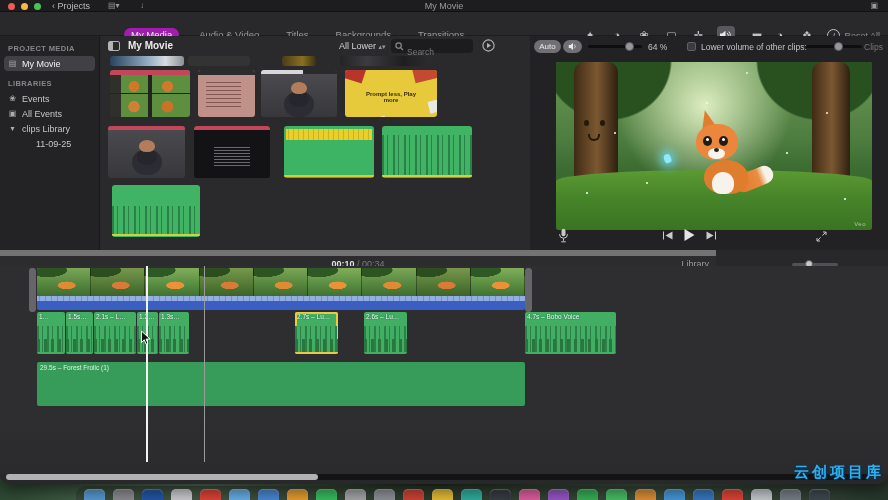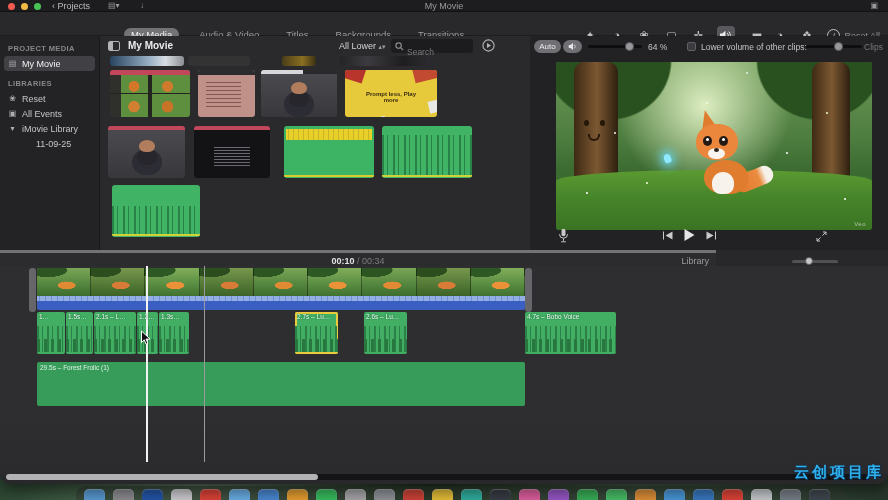--- a/index.html
+++ b/index.html
@@ -18,21 +18,21 @@
   .titlebar{position:absolute;left:0;top:0;width:888px;height:12px;background:#1d1d1f;border-bottom:1px solid #111}
   .lights{position:absolute;left:8px;top:3px;display:flex;gap:6px}
   .light{width:7px;height:7px;border-radius:50%}
   .btn-projects{position:absolute;left:52px;top:1px;font-size:9px;color:#bcbcbe}
   .tb-ic{position:absolute;top:1px;font-size:8px;color:#9a9a9c;line-height:10px}
   .win-title{position:absolute;left:0;right:0;top:1px;text-align:center;font-size:9px;color:#9a9a9c;pointer-events:none}
 
   .topbar{position:absolute;left:0;top:12px;width:888px;height:24px;background:#29292b;border-bottom:1px solid #1c1c1e}
   #tabs{position:absolute;left:124px;top:16px;display:flex;gap:13px;align-items:center}
   .tab{font-size:9.5px;color:#9c9c9e;padding:1px 7px;white-space:nowrap;cursor:default}
-  .tab.sel{background:#737373;color:#f0f0f0;border-radius:8px}
+  .tab.sel{background:#a21caf;color:#f0f0f0;border-radius:8px}
   #aicons{position:absolute;left:581px;top:14px;width:262px;display:flex;justify-content:space-between;align-items:center}
   .aicon{min-width:18px;height:18px;display:flex;align-items:center;justify-content:center;color:#c2c2c4;font-size:11px;border-radius:4px}
   .aicon.sel{background:#59595d}
   .ic-info-icon{font-size:8px;font-style:italic}
   .ic-info-icon::before{content:"";position:absolute;width:11px;height:11px;border:1px solid #c2c2c4;border-radius:50%}
   .reset-all{position:absolute;right:8px;top:19px;font-size:9px;color:#8e8e90}
 
   
   .sidebar{position:absolute;left:0;top:36px;width:100px;height:214px;background:#232325;border-right:1px solid #1a1a1c;padding-top:4px}
   .side-h{font-size:7.5px;font-weight:bold;letter-spacing:.4px;color:#87878c;padding:4px 8px 3px}
@@ -112,21 +112,21 @@
   .vx-eye{width:5px;height:6px;background:#241809;border-radius:50%}
   .vx-mouth{width:12px;height:7px;border:2px solid #241809;border-top:none;border-radius:0 0 10px 10px}
   .fox-part{position:absolute}
   .vx-butterfly{width:7px;height:9px;background:#8fe9ff;border-radius:60% 60% 40% 40%;box-shadow:0 0 10px 4px rgba(100,220,255,.75);transform:rotate(-20deg)}
   .vx-sparks{width:2px;height:2px;background:#fff;border-radius:50%;box-shadow:28px -60px 0 #f5fbe8,120px -90px 0 #f5fbe8,200px -40px 0 #fff,240px -80px 0 #eef8da,258px 6px 0 #fff,60px -10px 0 #f7ffd8,160px -120px 0 rgba(255,255,255,.8)}
   .vx-veo{right:6px;bottom:3px;font-size:6px;color:rgba(255,255,255,.55);letter-spacing:.5px}
 
   .ctl{position:absolute;display:flex;align-items:center;justify-content:center}
 
   
-  .tl-toolbar{position:absolute;left:0;top:250px;width:716px;height:16px;background:#2c2c2e;border-top:3px solid #737373}
+  .tl-toolbar{position:absolute;left:0;top:250px;width:716px;height:16px;background:#2c2c2e;border-top:6px solid #737373}
   .tl-time{position:absolute;left:0;right:0;top:3px;text-align:center;font-size:9px;color:#7c7c7e}
   .tl-time b{color:#e2e2e4;font-weight:bold}
   .tl-settings{position:absolute;right:7px;top:3px;font-size:9px;color:#9c9c9e}
   .timeline{position:absolute;left:0;top:266px;width:888px;height:208px;background:linear-gradient(180deg,#2e2e30 0 70%,#2b2b2d)}
   .trim{position:absolute;top:2px;width:7px;height:44px;background:#66666a;border-radius:3px}
   .filmstrip{position:absolute;left:37px;top:2px;width:488px;height:28px;display:flex;border-radius:2px 2px 0 0;overflow:hidden}
   .frame{flex:1;background:
     radial-gradient(ellipse 42% 34% at 56% 62%,#e08a34 0 38%,transparent 42%),
     radial-gradient(ellipse 60% 40% at 20% 8%,#2c5522 0 60%,transparent 62%),
     linear-gradient(180deg,#7ba556 0%,#578840 55%,#3d6c2d 100%);
@@ -234,29 +234,29 @@
       <div id="side-proj">
           <div class="side-row sel">
             <div class="ic">▤</div>
             <div>My Movie</div>
           </div>
         </div>
       <div class="side-h" style="margin-top:4px">LIBRARIES</div>
       <div id="side-lib">
           <div class="side-row">
             <div class="ic">❀</div>
-            <div>Reset</div>
+            <div>Events</div>
           </div>
           <div class="side-row">
             <div class="ic">▣</div>
             <div>All Events</div>
           </div>
           <div class="side-row">
             <div class="ic">▾</div>
-            <div>iMovie Library</div>
+            <div>clips Library</div>
           </div>
           <div class="side-row indent">
             <div class="ic"></div>
             <div>11-09-25</div>
           </div>
         </div>
     </div>
 
     <div class="browser">
       <div class="br-head">

